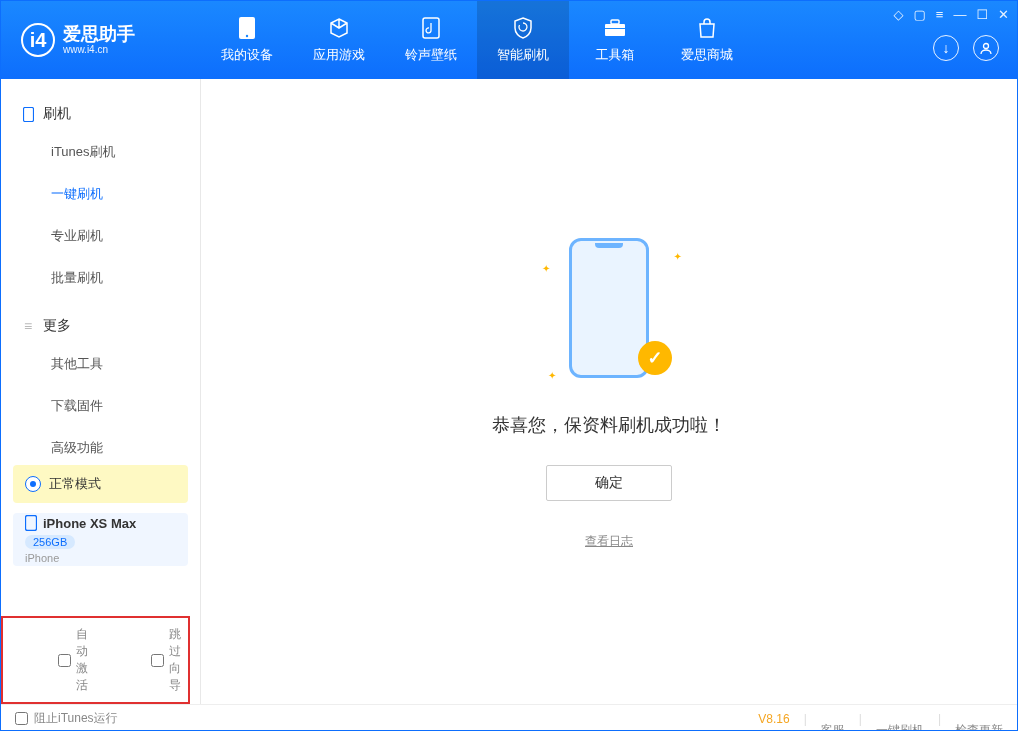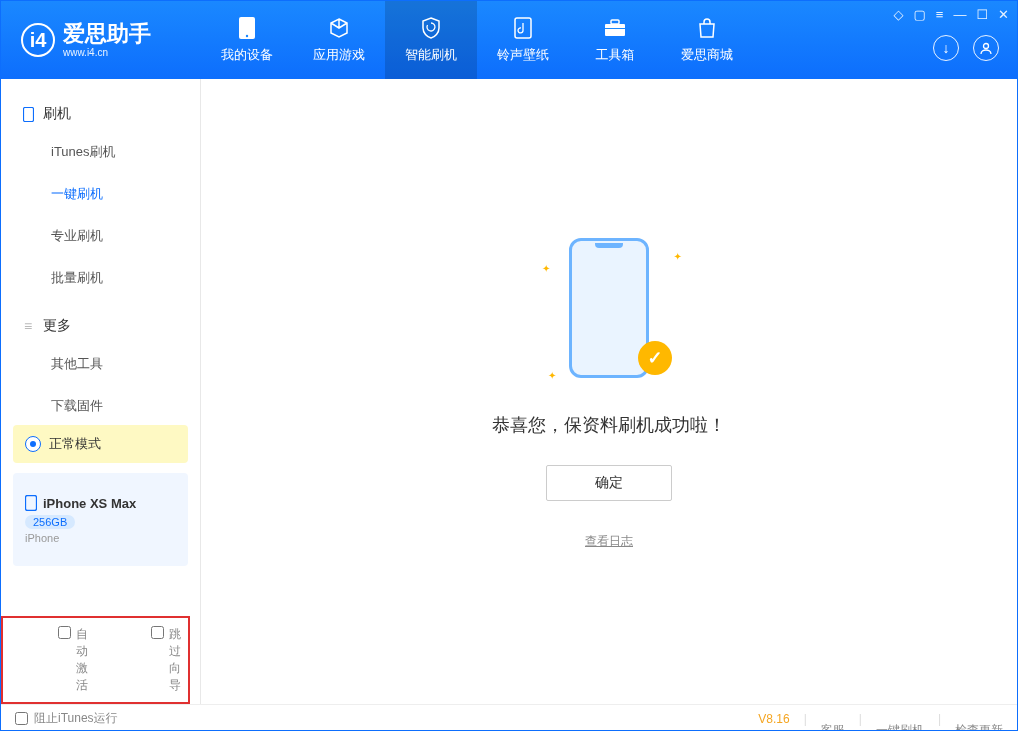--- a/index.html
+++ b/index.html
@@ -2,21 +2,21 @@
 <html><head>
 <meta charset="utf-8">
 <style>
 * { margin: 0; padding: 0; box-sizing: border-box; font-family: "Microsoft YaHei", Arial, sans-serif; }
 body { background: #fff; width: 1018px; height: 731px; overflow: hidden; border: 1px solid #0d6efd; }
 
 
 .header { background: linear-gradient(to bottom, #1a88ff, #0d6efd); height: 78px; display: flex; align-items: center; color: #fff; position: relative; }
 .logo-area { display: flex; align-items: center; padding: 0 20px; width: 200px; }
 .logo-icon { width: 34px; height: 34px; border: 2px solid #fff; border-radius: 50%; display: flex; align-items: center; justify-content: center; font-weight: bold; font-size: 20px; margin-right: 8px; }
-.logo-text { font-size: 22px; font-weight: bold; line-height: 1.1; }
+.logo-text { font-size: 18px; font-weight: bold; line-height: 1.1; }
 .logo-sub { font-size: 10px; opacity: 0.9; }
 .nav-tabs { display: flex; height: 100%; }
 .nav-tab { width: 92px; height: 100%; display: flex; flex-direction: column; align-items: center; justify-content: center; cursor: pointer; font-size: 13px; gap: 6px; }
 .nav-tab.active { background: rgba(0,0,0,0.15); }
 .nav-tab-icon { width: 24px; height: 24px; display: flex; align-items: center; justify-content: center; }
 .window-controls { position: absolute; top: 6px; right: 8px; display: flex; gap: 10px; font-size: 13px; align-items: center; }
 .window-controls span { cursor: pointer; opacity: 0.9; }
 .header-right-icons { position: absolute; right: 18px; bottom: 18px; display: flex; gap: 14px; }
 .circle-icon { width: 26px; height: 26px; border: 1.5px solid rgba(255,255,255,0.9); border-radius: 50%; display: flex; align-items: center; justify-content: center; font-size: 14px; cursor: pointer; }
 
@@ -25,27 +25,27 @@
 .sidebar { width: 200px; border-right: 1px solid #e8e8e8; padding-top: 18px; position: relative; }
 .side-section-title { display: flex; align-items: center; gap: 8px; padding: 8px 20px; font-size: 14px; color: #333; font-weight: 500; }
 .side-section-title .sec-icon { width: 14px; height: 14px; display: inline-flex; align-items: center; justify-content: center; color: #0d6efd; }
 .side-item { padding: 12px 20px 12px 50px; font-size: 13px; color: #555; cursor: pointer; }
 .side-item.active { color: #0d6efd; }
 
 .side-status { position: absolute; bottom: 138px; left: 12px; right: 12px; }
 .status-box { background: #fef9c3; border-radius: 4px; padding: 10px 12px; margin-bottom: 10px; display: flex; align-items: center; gap: 8px; font-size: 13px; color: #333; }
 .status-dot { width: 16px; height: 16px; border-radius: 50%; background: #fff; border: 1.5px solid #0d6efd; display: flex; align-items: center; justify-content: center; }
 .status-dot::after { content: ""; width: 6px; height: 6px; border-radius: 50%; background: #0d6efd; }
-.device-box { background: #f0f6ff; border-radius: 4px; padding: 22px 12px; font-size: 13px; }
+.device-box { background: #f0f6ff; border-radius: 4px; padding: 2px 12px; font-size: 13px; }
 .device-name { font-weight: bold; color: #333; display: flex; align-items: center; gap: 6px; }
 .device-badge { display: inline-block; background: #d6e9ff; color: #0d6efd; border-radius: 10px; padding: 1px 8px; font-size: 11px; margin-top: 4px; }
 .device-type { color: #999; font-size: 11px; margin-top: 3px; }
 
 .highlight-box { position: absolute; bottom: 0; left: 0; right: 10px; border: 2px solid #e03030; padding: 8px 10px; display: flex; gap: 18px; align-items: center; }
-.chk { display: flex; align-items: flex-start; gap: 5px; font-size: 12px; color: #888; padding-left: 45px; }
+.chk { display: flex; align-items: center; gap: 5px; font-size: 12px; color: #888; padding-left: 45px; }
 .chk input { width: 13px; height: 13px; }
 
 
 .main { flex: 1; position: relative; display: flex; flex-direction: column; align-items: center; justify-content: center; }
 .success-illust { width: 110px; height: 160px; position: relative; margin-bottom: 20px; }
 .phone-outline { width: 80px; height: 140px; border: 3px solid #6db4ff; border-radius: 12px; background: #eaf4ff; position: absolute; left: 15px; top: 5px; }
 .phone-notch { position: absolute; top: 2px; left: 50%; transform: translateX(-50%); width: 28px; height: 5px; background: #6db4ff; border-radius: 0 0 4px 4px; }
 .check-badge { position: absolute; right: -8px; bottom: 18px; width: 34px; height: 34px; background: #ffb800; border-radius: 50%; display: flex; align-items: center; justify-content: center; color: #fff; font-size: 18px; font-weight: bold; }
 .sparkle { position: absolute; color: #ffb800; font-size: 10px; }
 .s1 { left: -12px; top: 30px; } .s2 { right: -18px; top: 18px; } .s3 { left: -6px; bottom: 12px; }
@@ -85,37 +85,37 @@
       <span>我的设备</span>
     </div>
     <div class="nav-tab">
       <span class="nav-tab-icon">
           <svg width="22" height="22" viewBox="0 0 22 22">
             <path d="M11 2 L19 6 L19 16 L11 20 L3 16 L3 6 Z M11 2 L11 11 M3 6 L11 11 L19 6" fill="none" stroke="#fff" stroke-width="1.5"></path>
           </svg>
         </span>
       <span>应用游戏</span>
     </div>
+    <div class="nav-tab">
+      <span class="nav-tab-icon">
+          <svg width="20" height="22" viewBox="0 0 20 22">
+            <rect x="2" y="1" width="16" height="20" rx="2" fill="none" stroke="#fff" stroke-width="1.5"></rect>
+            <path d="M10 6 L10 13 A2.5 2.5 0 1 1 8 11" fill="none" stroke="#fff" stroke-width="1.3"></path>
+          </svg>
+        </span>
+      <span>铃声壁纸</span>
+    </div>
     <div class="nav-tab active">
       <span class="nav-tab-icon">
           <svg width="22" height="24" viewBox="0 0 22 24">
             <path d="M11 2 L19 5 L19 12 C19 17 15 21 11 22 C7 21 3 17 3 12 L3 5 Z" fill="none" stroke="#fff" stroke-width="1.5"></path>
             <path d="M11 7 A4 4 0 1 1 7.5 9" fill="none" stroke="#fff" stroke-width="1.3"></path>
           </svg>
         </span>
       <span>智能刷机</span>
-    </div>
-    <div class="nav-tab">
-      <span class="nav-tab-icon">
-          <svg width="20" height="22" viewBox="0 0 20 22">
-            <rect x="2" y="1" width="16" height="20" rx="2" fill="none" stroke="#fff" stroke-width="1.5"></rect>
-            <path d="M10 6 L10 13 A2.5 2.5 0 1 1 8 11" fill="none" stroke="#fff" stroke-width="1.3"></path>
-          </svg>
-        </span>
-      <span>铃声壁纸</span>
     </div>
     <div class="nav-tab">
       <span class="nav-tab-icon">
           <svg width="24" height="20" viewBox="0 0 24 20">
             <rect x="2" y="6" width="20" height="12" rx="1" fill="#fff"></rect>
             <rect x="8" y="2" width="8" height="4" rx="1" fill="none" stroke="#fff" stroke-width="1.5"></rect>
             <rect x="2" y="10" width="20" height="1" fill="#1a88ff"></rect>
           </svg>
         </span>
       <span>工具箱</span>

